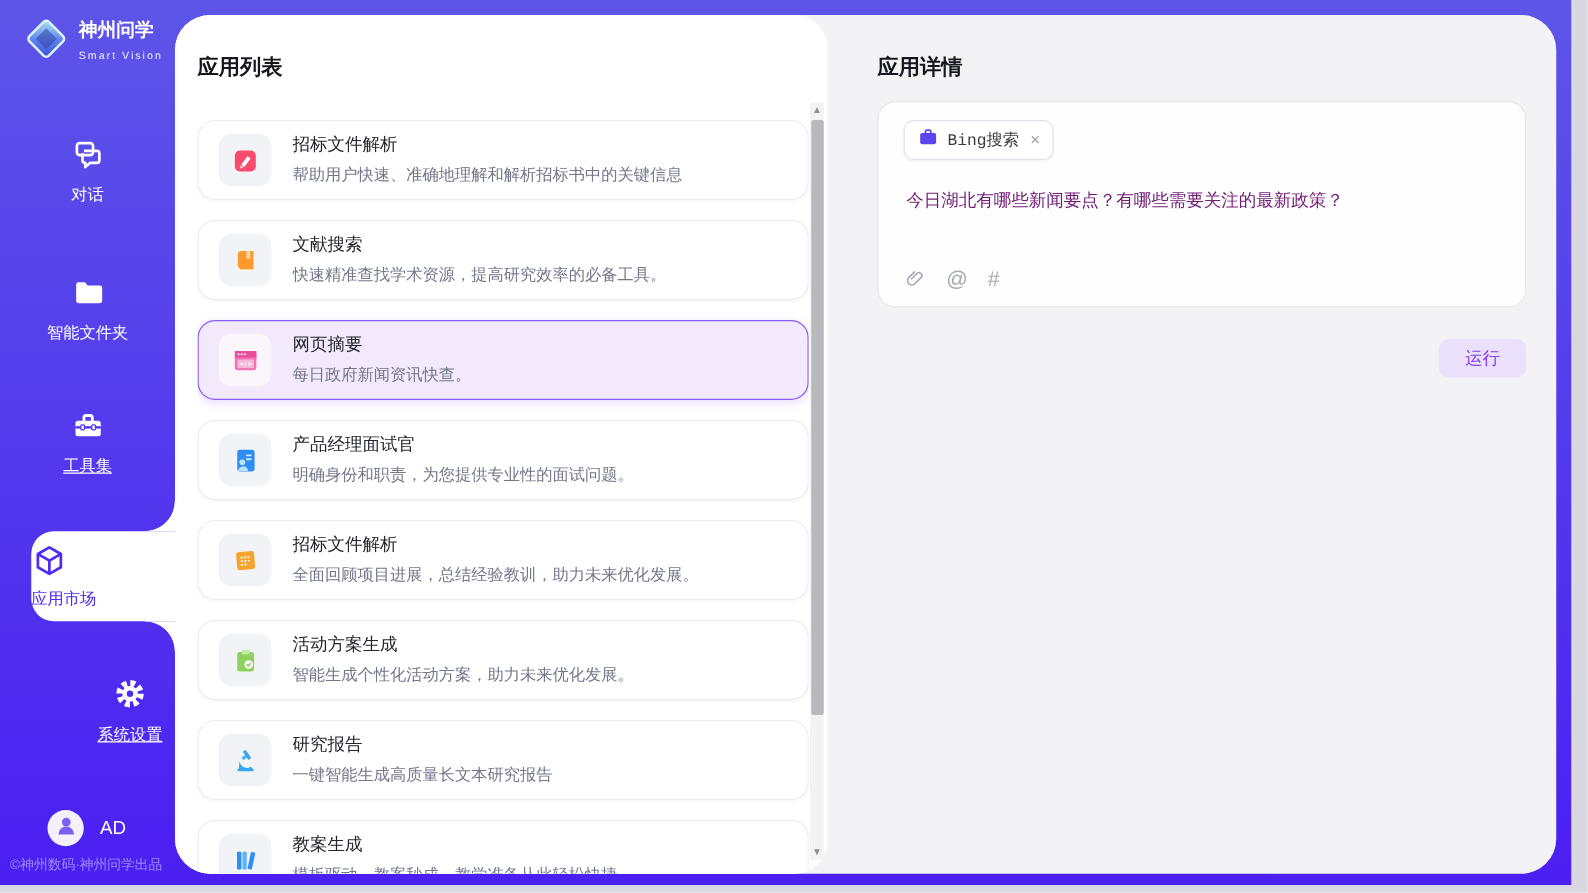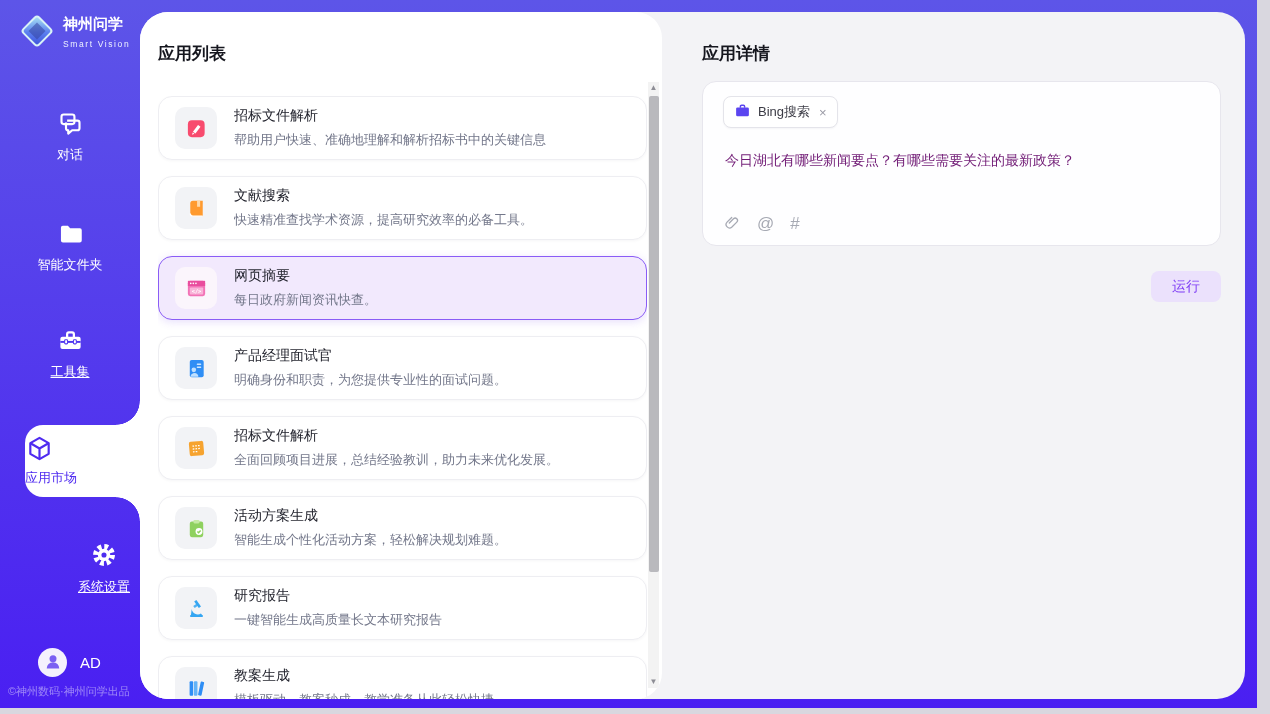--- a/index.html
+++ b/index.html
@@ -53,21 +53,21 @@
   .sb-up{top:0;} .sb-down{bottom:0;}
   .sb-thumb{position:absolute;left:0.5px;top:14px;width:10px;height:476px;background:#b9b9bd;
             border-radius:2px;cursor:grab;}
   
   .detail{position:absolute;left:522px;top:0;width:583px;height:687px;}
   .detail .panel-title{left:40px;}
   .detail-card{position:absolute;left:40px;top:69px;width:519px;height:165px;background:#fefeff;
                border:1px solid #e7e6ed;border-radius:14px;box-sizing:border-box;}
   .chip{position:absolute;left:20px;top:14px;height:30px;display:inline-flex;align-items:center;
         gap:7px;padding:0 10px;background:#fff;border:1px solid #e4e4ea;border-radius:8px;
-        box-shadow:0 1px 2px rgba(20,20,40,0.04);cursor:pointer;}
+        box-shadow:0 1px 2px rgba(20,20,40,0.04);cursor:pointer;font-family:Liberation Mono, monospace;}
   .chip-label{font-size:13px;color:#3a3a44;}
   .chip-close{font-size:13px;color:#9a9aa5;margin-left:2px;cursor:pointer;}
   .query{position:absolute;left:22px;top:70px;right:20px;font-size:14px;color:#701a75;cursor:text;}
   .composer{position:absolute;left:20px;bottom:13px;display:flex;align-items:center;gap:16px;
             color:#a6a9b3;}
   .composer .cicon{display:inline-flex;align-items:center;cursor:pointer;font-size:17px;}
   .run-btn{position:absolute;right:24px;top:259px;width:70px;height:31px;background:#ebe1fc;
            color:#8040f5;font-size:14px;border:none;border-radius:8px;display:flex;
            align-items:center;justify-content:center;cursor:pointer;}
 </style>
@@ -241,21 +241,21 @@
           <span class="tile">
               <svg width="23" height="23" viewBox="0 0 24 24">
                 <rect x="5" y="4.8" width="14" height="16.2" rx="2.2" fill="#8fd15f"></rect>
                 <rect x="8.8" y="3" width="6.4" height="3.8" rx="1.2" fill="#c4e9a2"></rect>
                 <circle cx="14.6" cy="15.2" r="3.6" fill="#fff"></circle>
                 <path d="M12.9 15.2l1.3 1.3 2.1-2.4" stroke="#8fd15f" stroke-width="1.5" fill="none"></path>
               </svg>
             </span>
           <span class="card-text">
             <div class="card-name">活动方案生成</div>
-            <div class="card-desc">智能生成个性化活动方案，轻松解决规划难题。</div>
+            <div class="card-desc">智能生成个性化活动方案，助力未来优化发展。</div>
           </span>
         </div>
 
         <div class="card">
           <span class="tile">
               <svg width="23" height="23" viewBox="0 0 24 24">
                 <g fill="#35a6f2">
                   <path d="M9.6 4.6l2.3-1.6 4.8 6.9-2.3 1.6z"></path>
                   <path d="M8.6 9.4l3.4-2.4 1.5 2.2-3.4 2.4z" opacity="0.85"></path>
                   <path d="M7 12.5a6.3 6.3 0 0 0 9.6 4.7l1.3 1.7H6.2z"></path>

